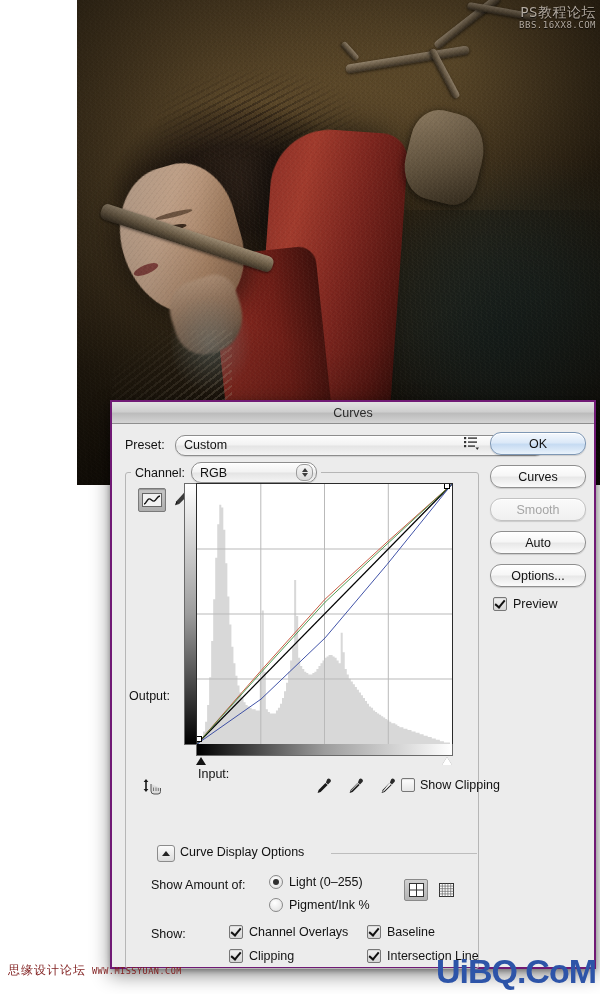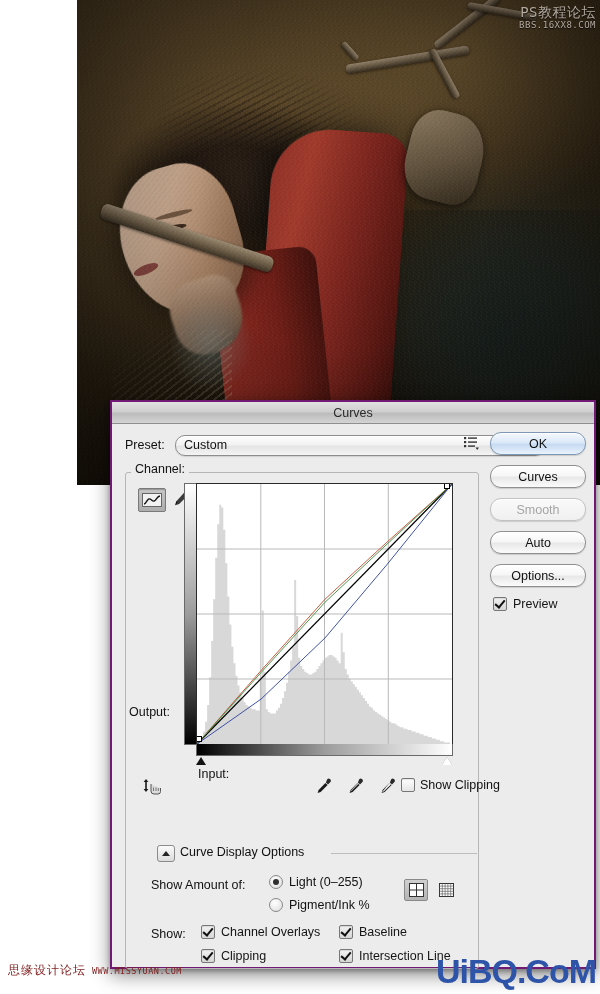--- a/index.html
+++ b/index.html
@@ -214,21 +214,21 @@
   }
   #black-stop{
     position:absolute;left:12px;top:274px;width:0;height:0;
     border-left:5px solid transparent;border-right:5px solid transparent;border-bottom:8px solid #141414;
   }
   #white-stop{
     position:absolute;left:258px;top:274px;width:0;height:0;
     border-left:5px solid transparent;border-right:5px solid transparent;border-bottom:8px solid #ffffff;
     filter:drop-shadow(0 0 .6px #777);
   }
-  #output-label{position:absolute;left:-55px;top:222px;font-size:12.5px;text-align:right;}
+  #output-label{position:absolute;left:-55px;top:206px;font-size:12.5px;text-align:right;}
   #input-label{position:absolute;left:14px;top:284px;font-size:12.5px;}
 
   
   #cursor-tool{position:absolute;left:16px;top:304px;width:22px;height:22px;}
   #droppers{position:absolute;left:190px;top:305px;display:flex;gap:15px;}
   #showclip{position:absolute;left:275px;top:305px;display:flex;align-items:center;gap:5px;}
 
   .cb{
     width:12px;height:12px;border:1px solid #777;border-radius:2px;
     background:linear-gradient(180deg,#fefefe,#e6e6e6);
@@ -272,21 +272,21 @@
   #grid-icons{position:absolute;left:265px;top:8px;display:flex;align-items:center;gap:8px;}
   .grid-ic{
     width:22px;height:20px;border:1px solid #8a8a8a;border-radius:2px;
     background:linear-gradient(180deg,#d0d0d0,#b4b4b4);
     display:flex;align-items:center;justify-content:center;
   }
   .grid-ic.plain{border:none;background:transparent;width:20px;}
 
   #show-row{position:absolute;left:13px;top:452px;width:338px;}
   #show-label{position:absolute;left:12px;top:2px;font-size:12.5px;}
-  .ck{display:flex;align-items:center;gap:6px;font-size:12.5px;white-space:nowrap;}
+  .ck{display:flex;align-items:center;gap:6px;font-size:12.5px;white-space:nowrap;margin-left:28px;}
   #ck1{position:absolute;left:62px;top:0;}
   #ck2{position:absolute;left:62px;top:24px;}
   #ck3{position:absolute;left:200px;top:0;}
   #ck4{position:absolute;left:200px;top:24px;}
 
   
   #buttons{position:absolute;left:378px;top:8px;width:96px;}
   .btn{
     width:94px;height:21px;border:1px solid #8f8f8f;border-radius:11px;
     background:linear-gradient(180deg,#ffffff 0%,#f6f6f6 46%,#e8e8e8 54%,#fbfbfb 100%);
@@ -377,20 +377,27 @@
           <rect x="0" y="9" width="2.2" height="2.2"></rect>
             <rect x="4" y="9.4" width="7" height="1.4"></rect>
         </g>
         <path d="M11.5 11.5 L15 11.5 L13.25 14 Z" fill="#333"></path>
       </svg>
     </div>
 
     <div id="fieldset">
       <div id="channel-row">
         <span id="channel-label" class="lbl">Channel:</span>
+        <span id="channel-select" class="select">
+          <span>RGB</span>
+          <span class="arrows">
+              <i class="up"></i>
+              <i class="dn"></i>
+            </span>
+        </span>
       </div>
 
       <div id="tool-curve">
         <svg width="20" height="14" viewBox="0 0 20 14">
           <rect x="0.5" y="0.5" width="19" height="13" fill="#f2f2f2" stroke="#666"></rect>
           <path d="M2 11 C5 11, 5 3, 9.5 7 C14 11, 14 3, 18 3" fill="none" stroke="#111" stroke-width="1.4"></path>
         </svg>
       </div>
       <div id="tool-pencil">
         <svg width="18" height="18" viewBox="0 0 18 18">

